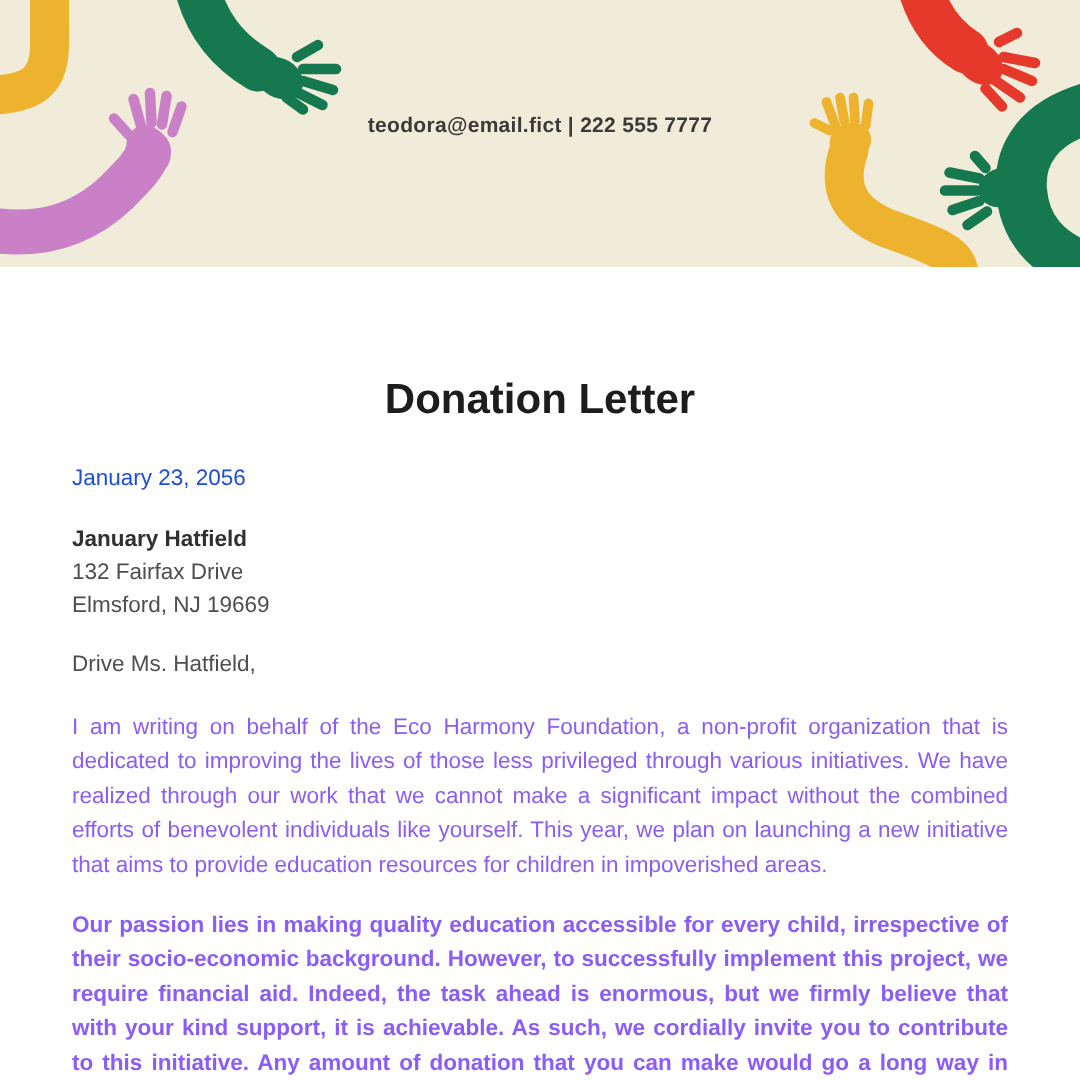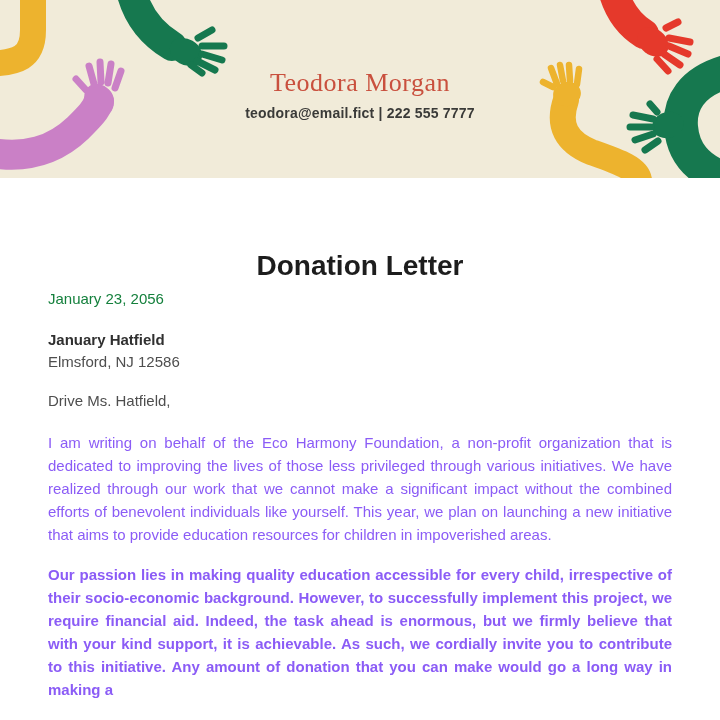--- a/index.html
+++ b/index.html
@@ -49,24 +49,24 @@
   }
   .letter-title {
     margin-top: 74px;
     text-align: center;
     font-size: 28px;
     line-height: 28px;
     font-weight: 700;
     color: #1d1d1d;
   }
   .letter-date {
-    margin-top: 8px;
+    margin-top: 28px;
     font-size: 15px;
     line-height: 21px;
-    color: #15803d;
+    color: #1d4ed8;
   }
   .recipient { margin-top: 20px; }
   .recipient-name {
     font-size: 15px; line-height: 22px;
     font-weight: 700; color: #303030;
   }
   .recipient-line {
     font-size: 15px; line-height: 22px; color: #4e4e4e;
   }
   .salutation {
@@ -119,33 +119,33 @@
       </g>
 
       <g>
         <path d="M726,72 C692,82 679,103 681,127 C683,152 697,168 722,178" fill="none" stroke-width="34" stroke-linecap="round" stroke="#16784f"></path>
         <ellipse cx="668" cy="125" rx="16" ry="13" transform="rotate(-15 668 125)" fill="#16784f"></ellipse>
         <path d="M657,112 L650,104 M653,119 L633,115 M651,127 L630,127 M653,134 L635,140 M658,141 L645,150" fill="none" stroke-width="7" stroke-linecap="round" stroke="#16784f"></path>
       </g>
     </svg>
 
     <div class="header-text">
-      <div class="sender-name">Teodora Morgan</div>
       <div class="sender-contact">teodora@email.fict | 222 555 7777</div>
     </div>
   </div>
 
   <div class="letter">
     <div class="letter-title">Donation Letter</div>
 
     <div class="letter-date">January 23, 2056</div>
 
     <div class="recipient">
       <div class="recipient-name">January Hatfield</div>
-      <div class="recipient-line">Elmsford, NJ 12586</div>
+      <div class="recipient-line">132 Fairfax Drive</div>
+      <div class="recipient-line">Elmsford, NJ 19669</div>
     </div>
 
     <div class="salutation">Drive Ms. Hatfield,</div>
 
     <p class="para">I am writing on behalf of the Eco Harmony Foundation, a non-profit organization that is dedicated to improving the lives of those less privileged through various initiatives. We have realized through our work that we cannot make a significant impact without the combined efforts of benevolent individuals like yourself. This year, we plan on launching a new initiative that aims to provide education resources for children in impoverished areas.</p>
     <p class="para">Our passion lies in making quality education accessible for every child, irrespective of their socio-economic background. However, to successfully implement this project, we require financial aid. Indeed, the task ahead is enormous, but we firmly believe that with your kind support, it is achievable. As such, we cordially invite you to contribute to this initiative. Any amount of donation that you can make would go a long way in making a</p>
   </div>
 
 </div>
 

